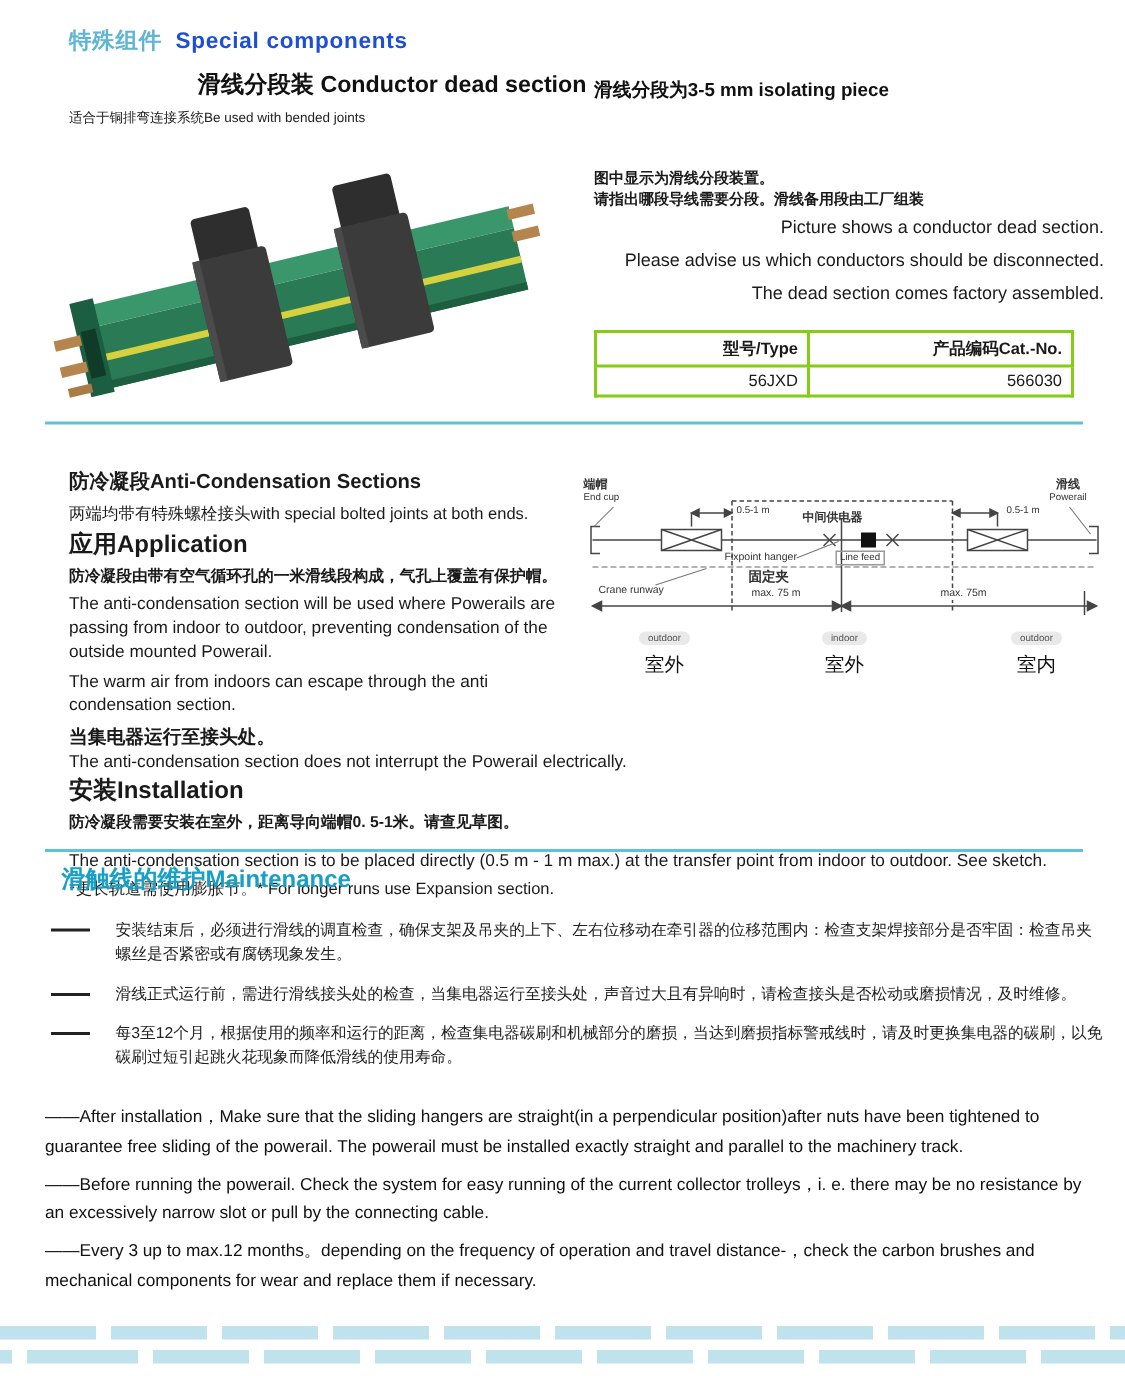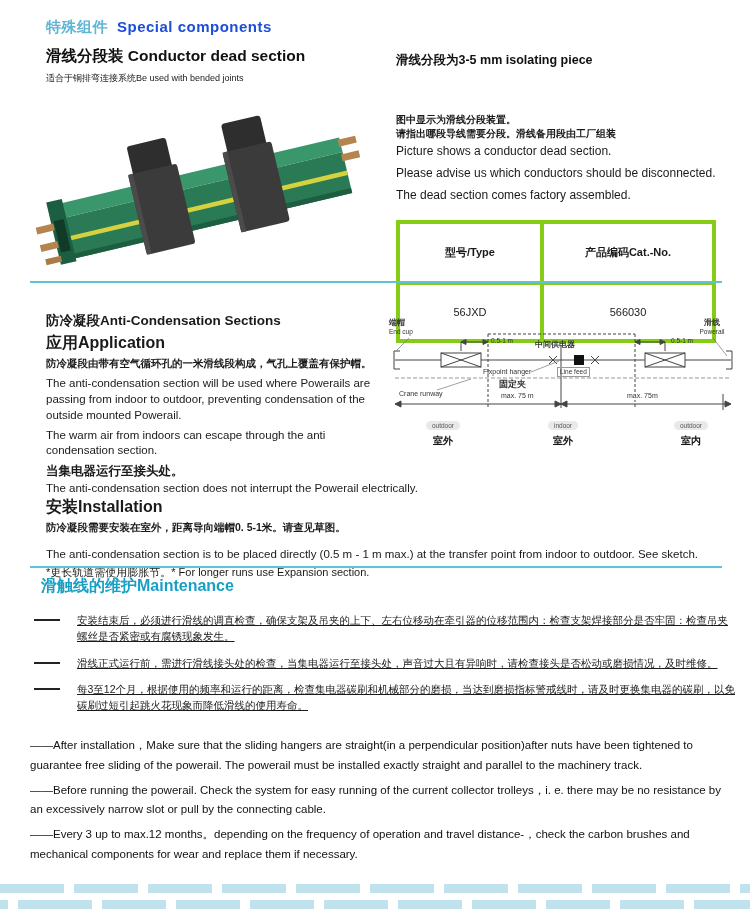--- a/index.html
+++ b/index.html
@@ -6,33 +6,33 @@
   body{width:750px;height:917px;position:relative;overflow:hidden;
        font-family:"Liberation Sans","DejaVu Sans",sans-serif;color:#1a1a1a;}
 
   
   .page-header{position:absolute;left:46px;top:18px;font-weight:bold;font-size:15px;letter-spacing:.5px;}
   .page-header .zh{color:#5fb5d3;}
   .page-header .en{color:#1d4ed8;margin-left:9px;}
 
   
   .ds-left{position:absolute;left:46px;top:46px;width:345px;}
-  .ds-title{font-size:15.5px;font-weight:bold;color:#111;}
+  .ds-title{font-size:15.5px;font-weight:bold;color:#111;text-align:right;}
   .ds-sub{font-size:9px;color:#222;margin-top:5px;}
   .illus{position:absolute;left:26px;top:92px;width:356px;height:186px;}
 
   
   .ds-right{position:absolute;left:396px;top:52px;width:340px;}
   .iso-title{font-size:12.5px;font-weight:bold;color:#111;}
   .ds-desc{margin-top:44px;}
   .zh-line{font-size:10px;font-weight:600;line-height:1.4;}
-  .en-line{font-size:12px;margin-top:3px;}
+  .en-line{font-size:12px;margin-top:3px;text-align:right;}
   .en-line.sp{margin-top:8px;}
   .spec-table{border-collapse:collapse;margin-top:18px;width:320px;}
-  .spec-table th,.spec-table td{border:4px solid #84cc16;font-size:11px;text-align:center;padding:21px 6px;}
+  .spec-table th,.spec-table td{border:2px solid #84cc16;font-size:11px;text-align:right;padding:3px 6px;}
   .spec-table th{font-weight:600;}
 
   
   .rule{position:absolute;left:30px;width:692px;height:2px;background:#5ec3d7;}
   .rule1{top:281px;}
   .rule2{top:566px;}
 
   
   .anti{position:absolute;left:46px;top:288px;width:690px;margin-top:24px;}
   .anti-title{font-size:13.5px;font-weight:bold;}
@@ -61,27 +61,27 @@
   .dl-dimright{left:288px;top:17px;font-size:6.5px;}
   .dl-feedzh{left:152px;top:20px;font-size:8px;font-weight:bold;}
   .dl-feeden{left:174px;top:47px;font-size:6.5px;border:0.5px solid #999;padding:0 2px;}
   .dl-fixen{left:100px;top:48px;font-size:7px;}
   .dl-fixzh{left:116px;top:59px;font-size:9px;font-weight:bold;}
   .dl-crane{left:16px;top:70px;font-size:7px;}
   .dl-maxl{left:116px;top:72px;font-size:7px;background:#fff;padding:0 2px;}
   .dl-maxr{left:242px;top:72px;font-size:7px;background:#fff;padding:0 2px;}
   .zone{position:absolute;top:94px;width:64px;text-align:center;}
   .zone .zen{font-size:6.5px;color:#555;background:#e9e9e9;border-radius:5px;padding:1px 6px;display:inline-block;}
-  .zone .zzh{font-size:10px;font-weight:700;margin-top:2px;color:#111;}
+  .zone .zzh{font-size:13px;font-weight:400;margin-top:2px;color:#111;}
   .zone-l{left:28px;} .zone-m{left:148px;} .zone-r{left:276px;}
 
   
   .maint-title{position:absolute;left:41px;top:576px;font-size:16px;font-weight:bold;color:#189fc4;}
   .bullets{position:absolute;left:34px;top:612px;width:704px;}
-  .bullet{display:flex;margin-bottom:10px;text-decoration:underline;}
+  .bullet{display:flex;margin-bottom:10px;}
   .bullet .dash{width:26px;height:0;border-top:2px solid #222;margin-top:7px;margin-right:17px;flex:none;}
   .bullet .btext{font-size:10.5px;line-height:1.55;color:#222;}
 
   .paras{position:absolute;left:30px;top:736px;width:704px;}
   .paras p{margin:0 0 5px;font-size:11.5px;line-height:1.72;color:#111;}
 
   
   .stripe{position:absolute;left:0;width:750px;height:9px;
      background:repeating-linear-gradient(90deg,#bfe2ec 0 64px,#ffffff 64px 74px);}
   .stripe1{top:884px;}
@@ -152,20 +152,21 @@
       <td>566030</td>
     </tr>
   </tbody>
     </table>
 </div>
 
 <div class="rule rule1"></div>
 
 <div class="anti">
   <div class="anti-title">防冷凝段Anti-Condensation Sections</div>
+  <div class="anti-bolted">两端均带有特殊螺栓接头with special bolted joints at both ends.</div>
   <div class="app-heading">应用Application</div>
   <div class="app-zh">防冷凝段由带有空气循环孔的一米滑线段构成，气孔上覆盖有保护帽。</div>
   <div class="app-en1">The anti-condensation section will be used where Powerails are passing from indoor to outdoor, preventing condensation of the outside mounted Powerail.</div>
   <div class="app-en2">The warm air from indoors can escape through the anti condensation section.</div>
   <div class="power-zh">当集电器运行至接头处。</div>
   <div class="power-en">The anti-condensation section does not interrupt the Powerail electrically.</div>
   <div class="install-heading">安装Installation</div>
   <div class="install-zh">防冷凝段需要安装在室外，距离导向端帽0. 5-1米。请查见草图。</div>
   <div class="install-en">The anti-condensation section is to be placed directly (0.5 m - 1 m max.) at the transfer point from indoor to outdoor. See sketch.</div>
   <div class="note">*更长轨道需使用膨胀节。*  For longer runs use Expansion section.</div>

